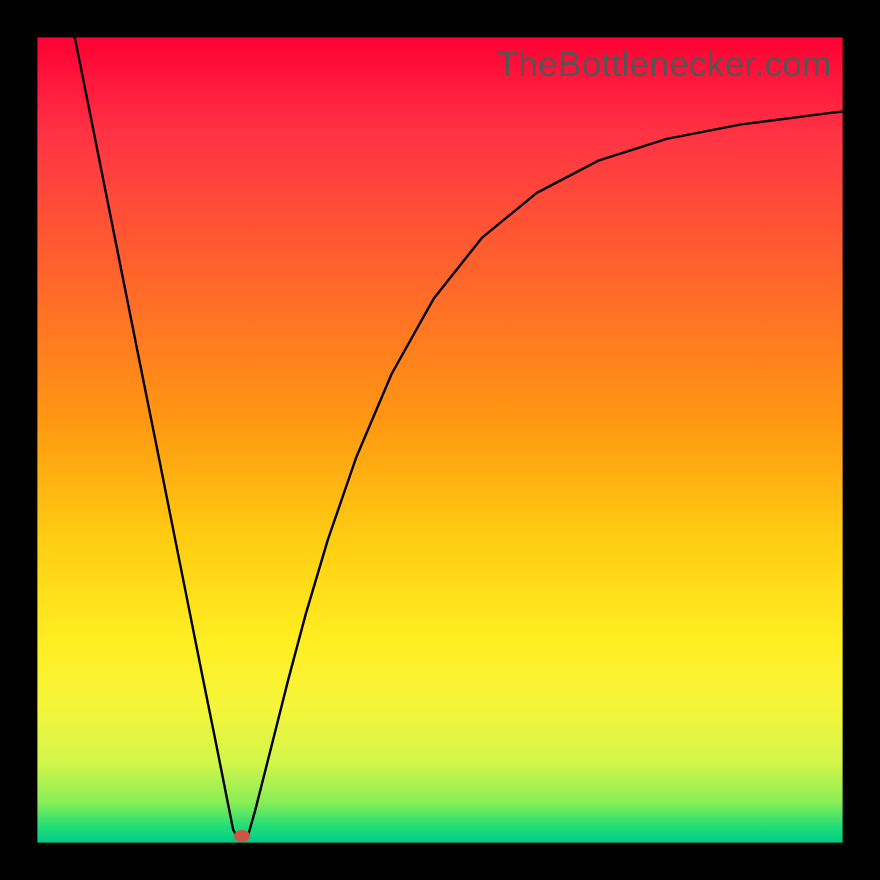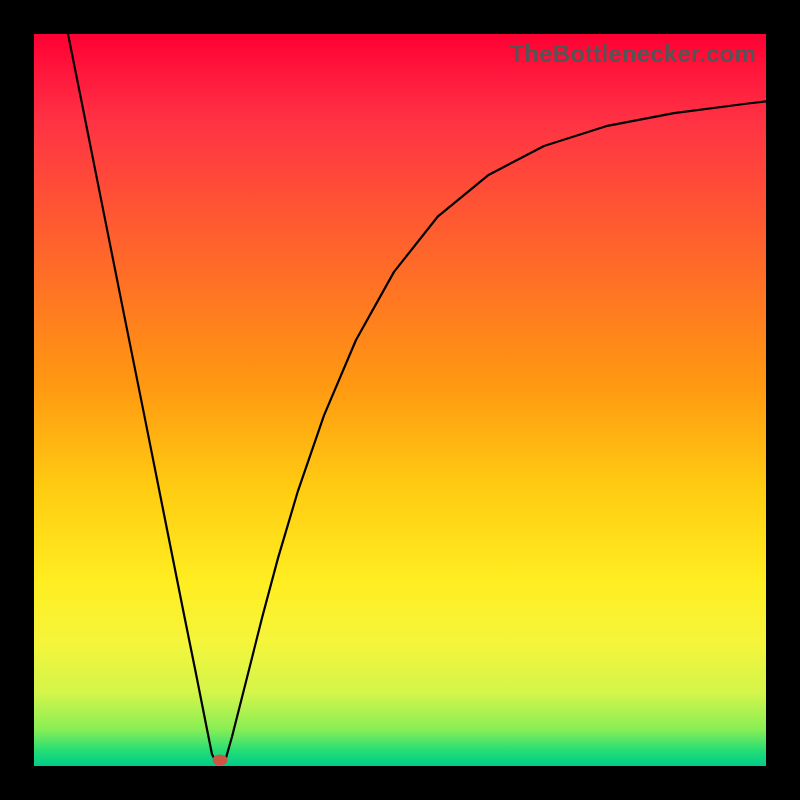--- a/index.html
+++ b/index.html
@@ -37,22 +37,22 @@
       #d4f54a 90%,
       #88ee55 95%,
       #22dd77 98%,
       #00cc88 100%
     );
   }
   .watermark {
     position: absolute;
     top: 6px;
     right: 10px;
-    font-size: 24px;
-    font-weight: 700;
+    font-size: 32px;
+    font-weight: 400;
     color: #555555;
     letter-spacing: 0.2px;
     user-select: none;
   }
   svg.curve {
     position: absolute;
     left: 0;
     top: 0;
     width: 732px;
     height: 732px;

